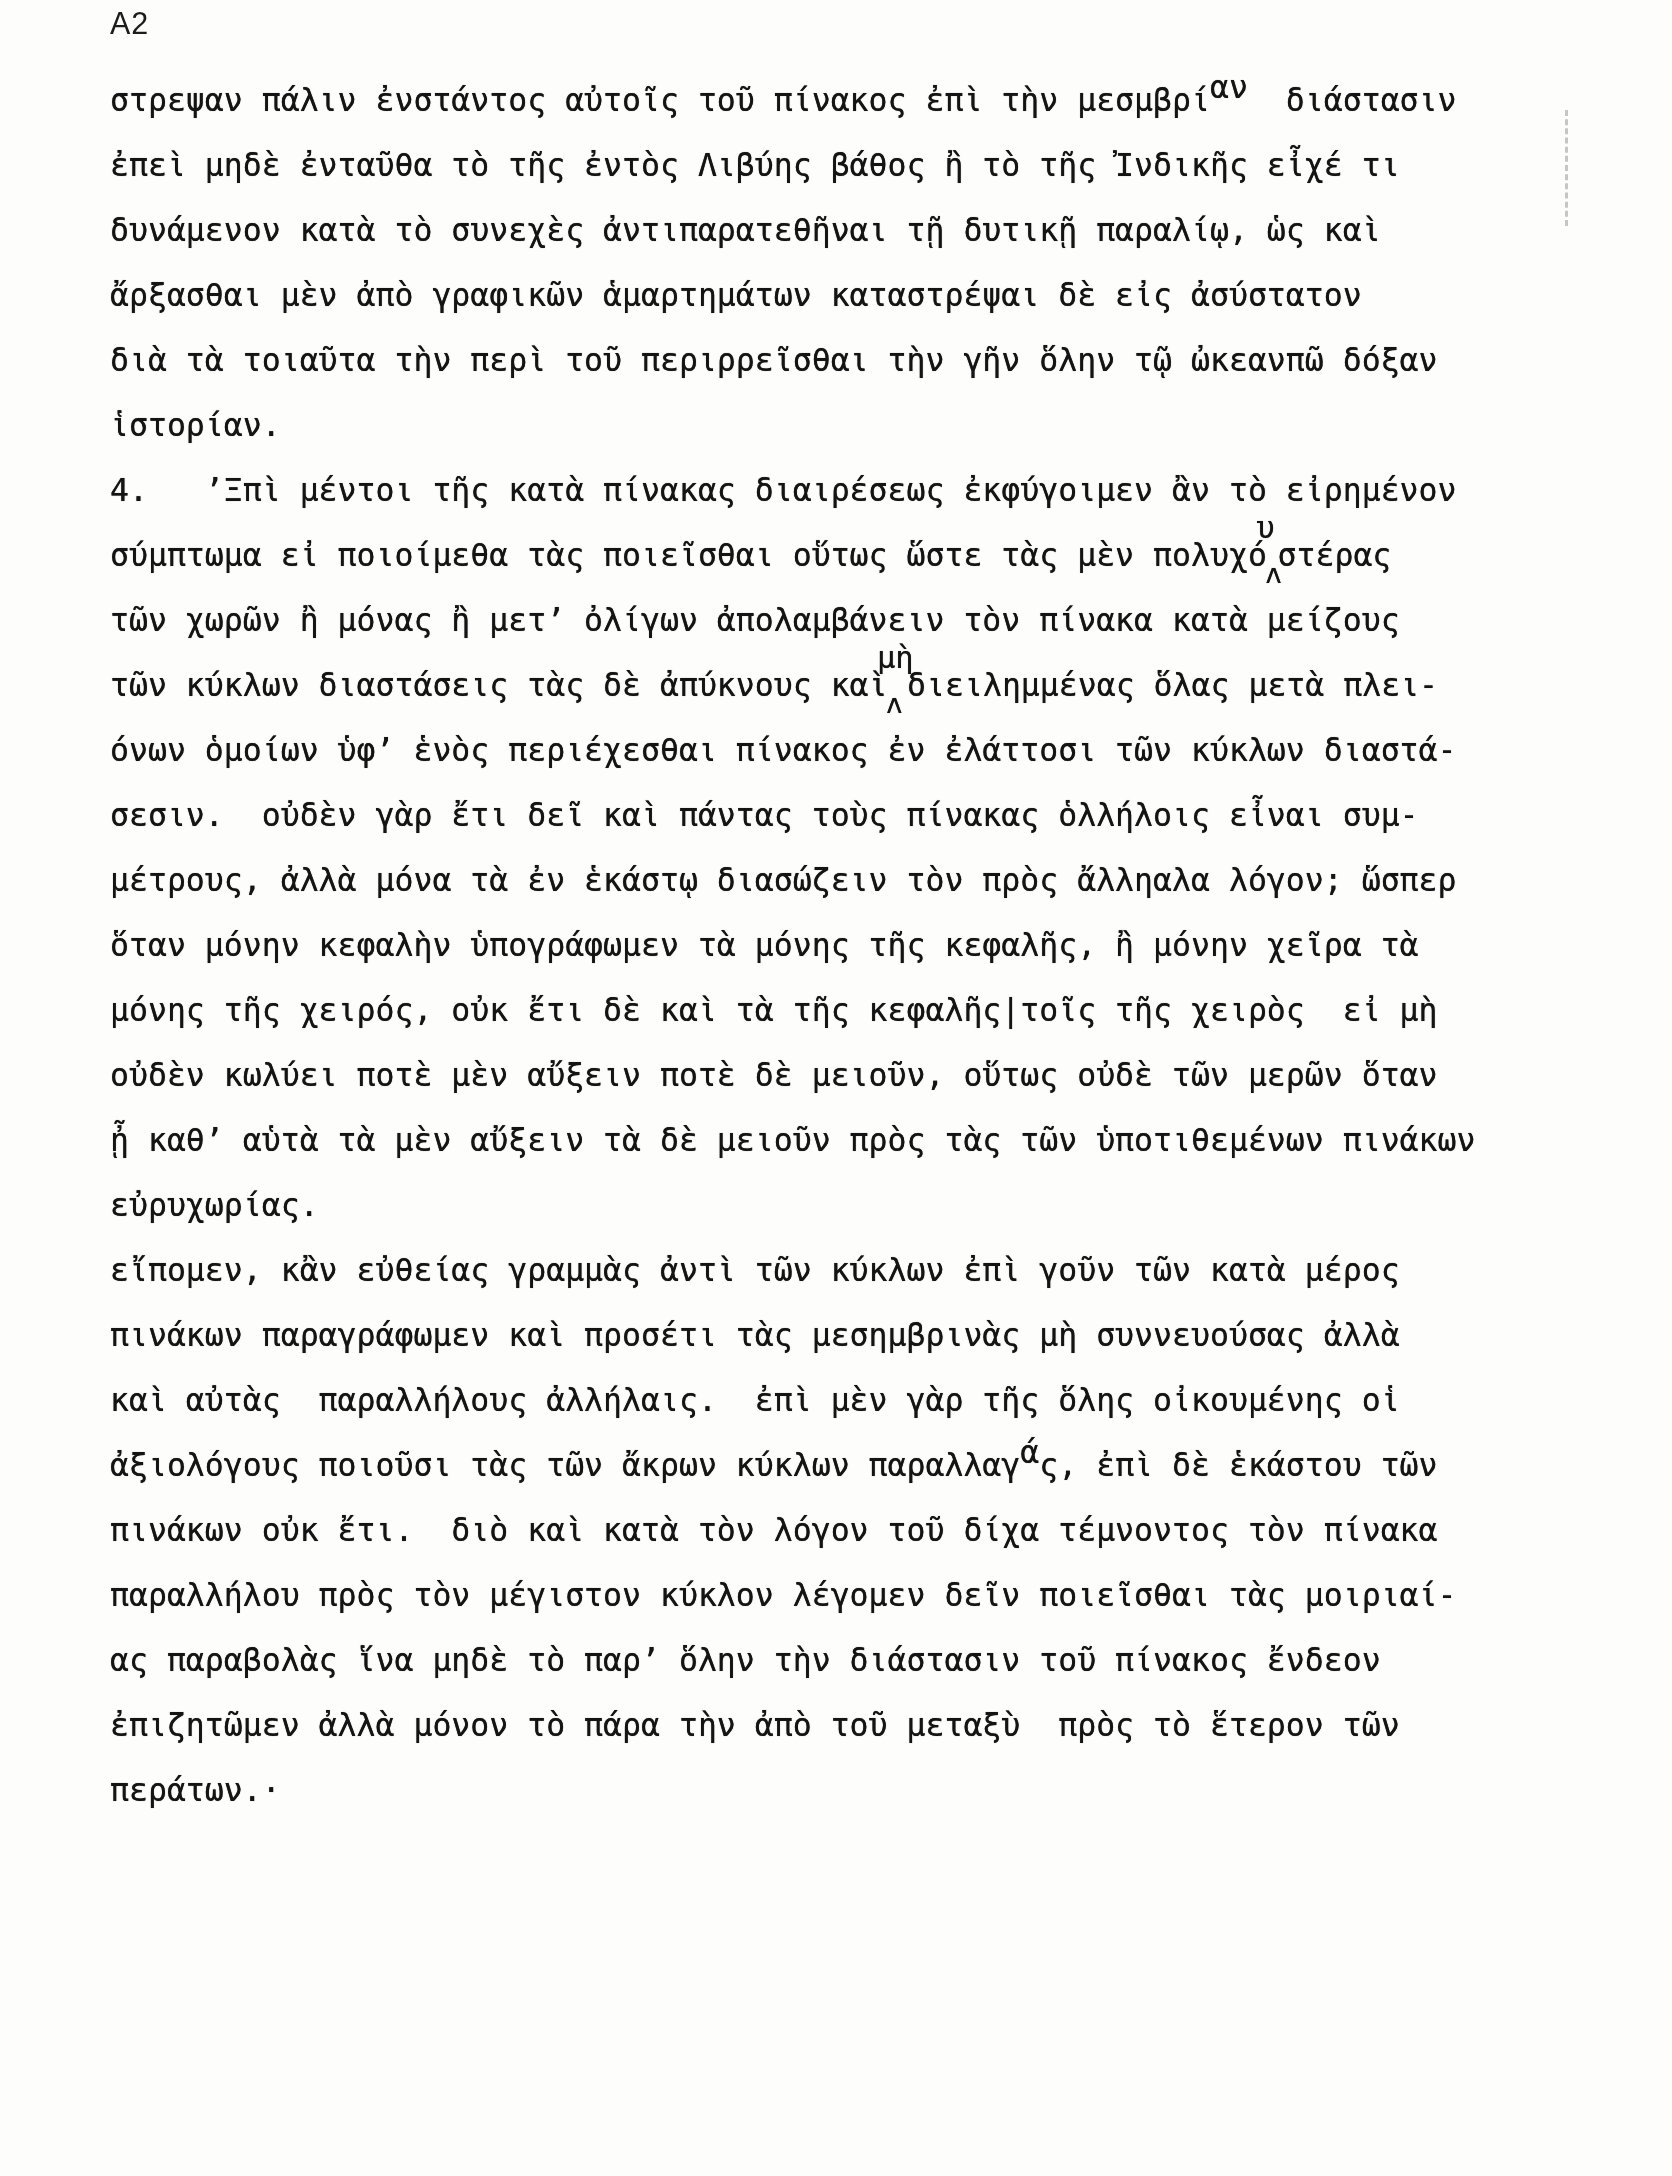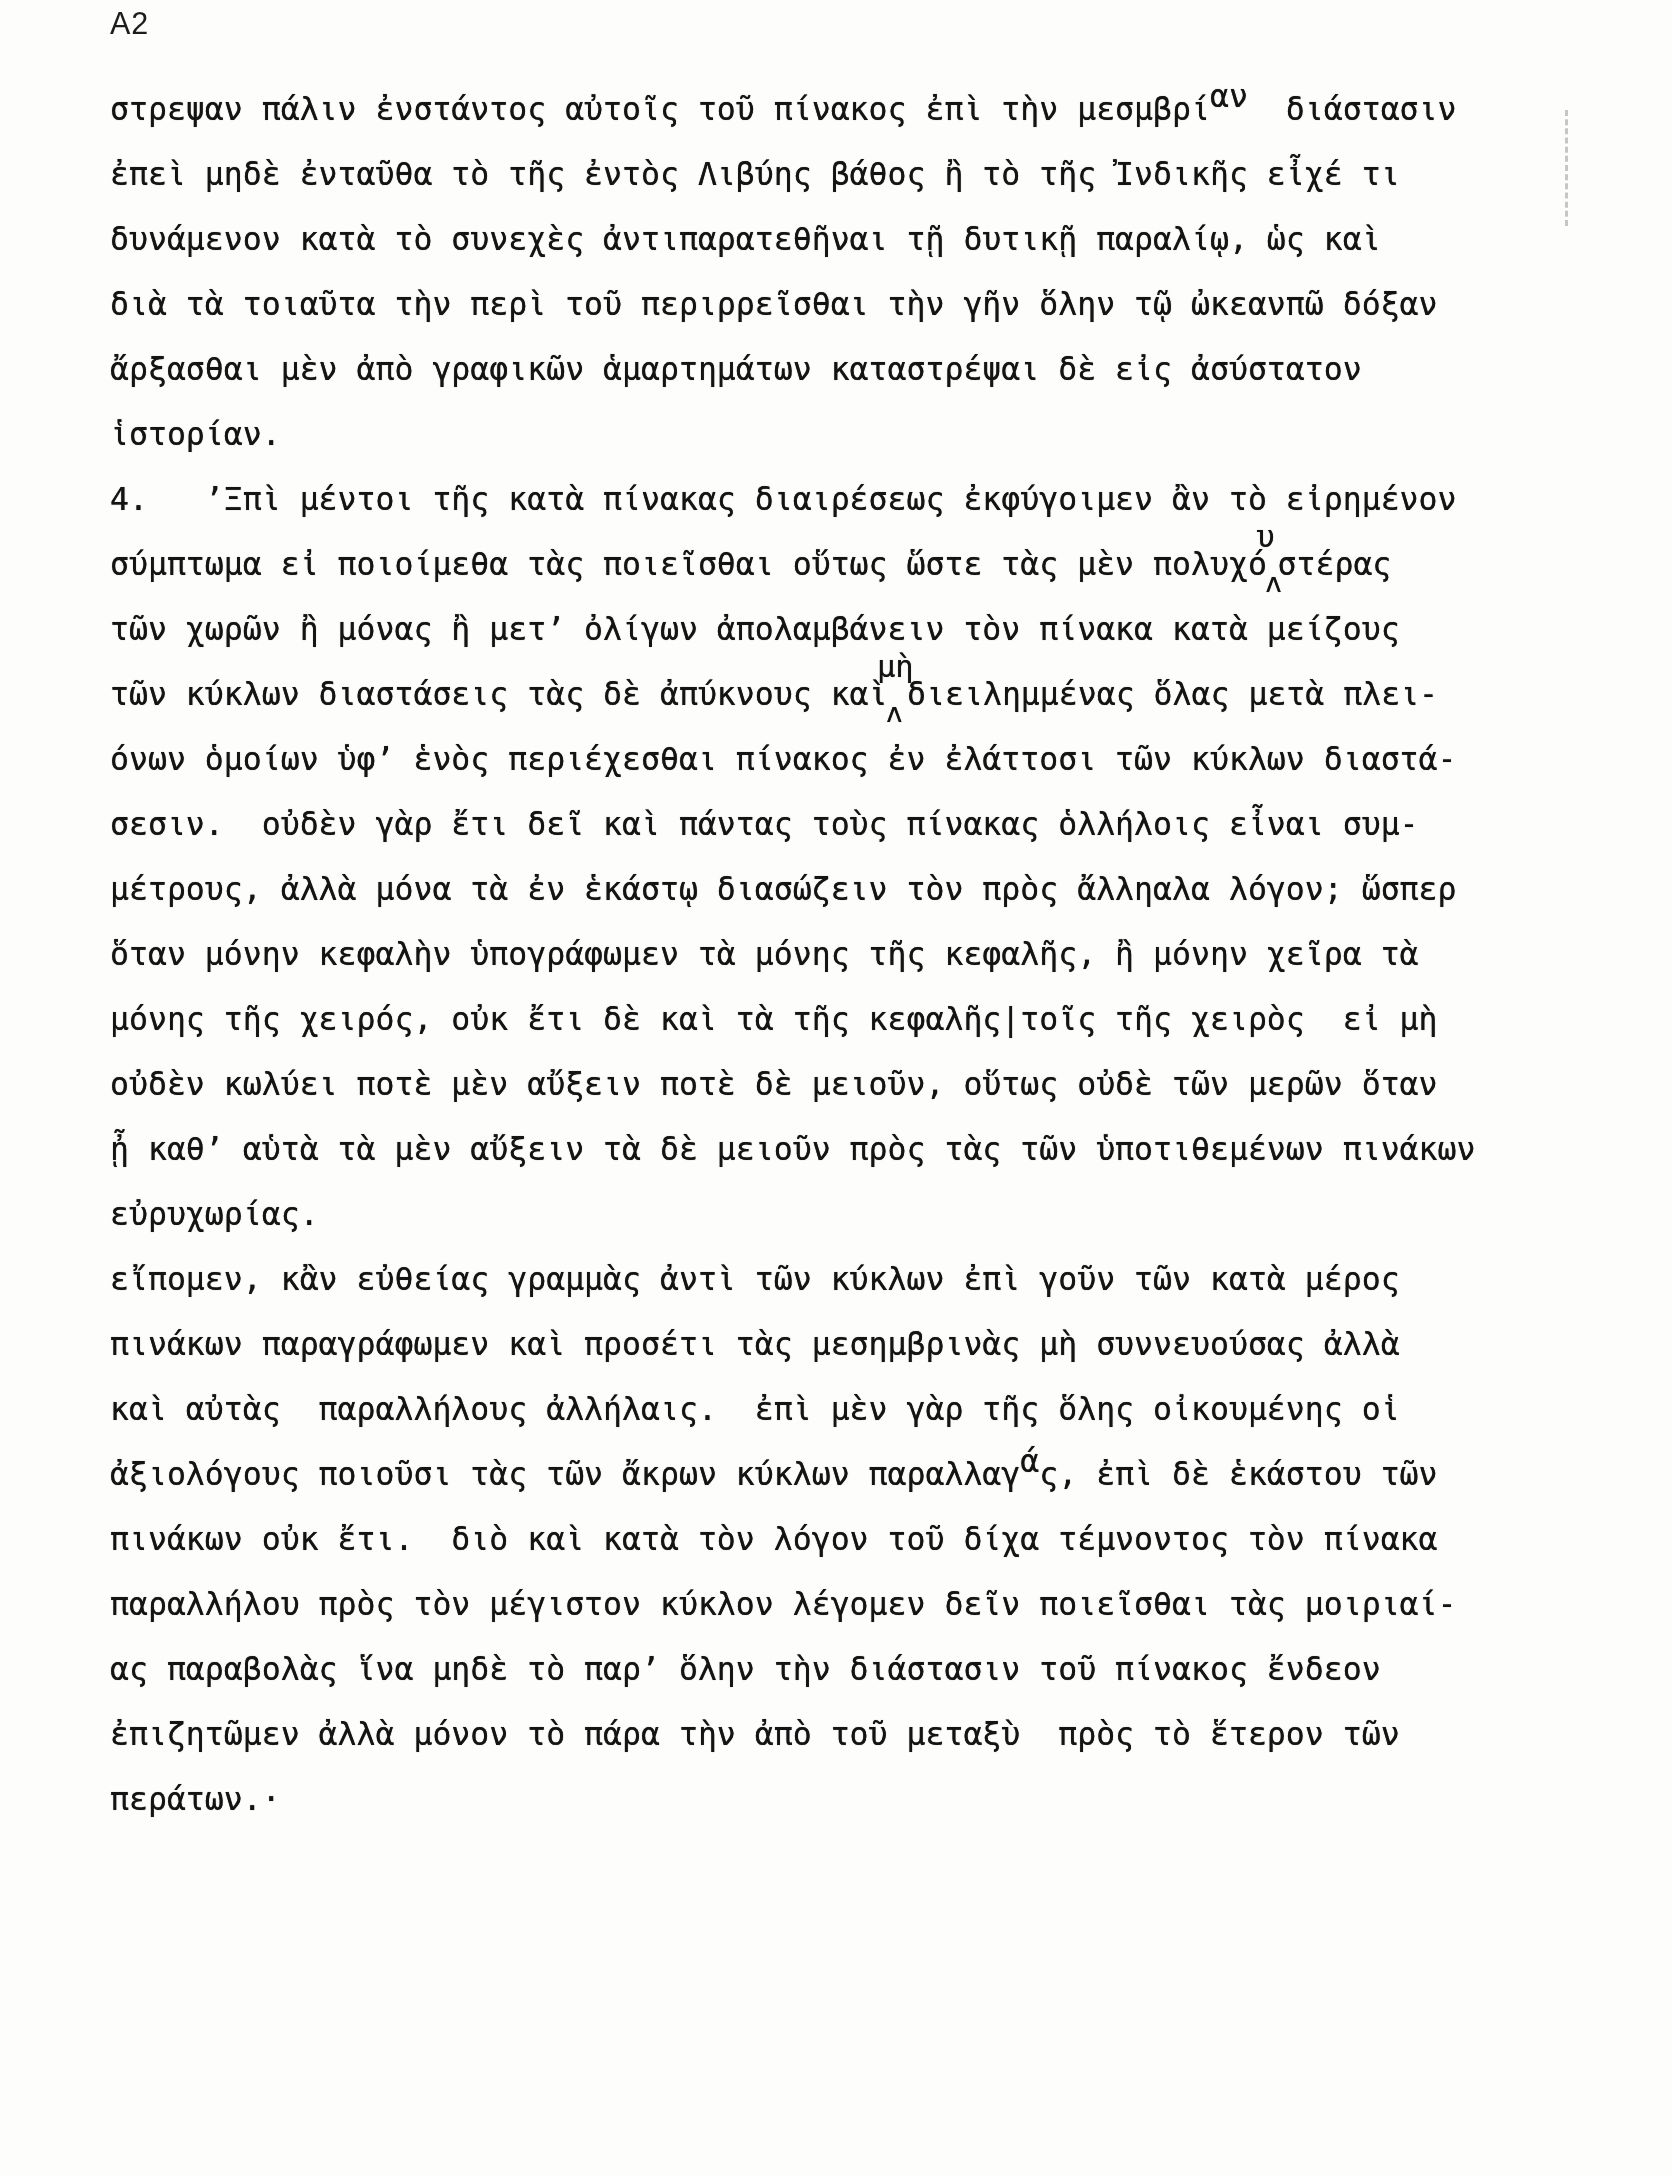--- a/index.html
+++ b/index.html
@@ -20,21 +20,21 @@
     position: absolute;
     top: 5.9px;
     left: 110px;
     font-family: "Liberation Sans", sans-serif;
     font-size: 30.5px;
     letter-spacing: 1px;
     color: #1c1c1c;
   }
   .text-block {
     position: absolute;
-    top: 77px;
+    top: 68px;
     left: 110px;
     width: 1478px;
   }
   .ln {
     font-size: 31.5px;
     line-height: 65px;
     white-space: pre-wrap;
     letter-spacing: 0px;
     text-shadow: 0 0 0.7px rgba(10,10,10,0.85);
   }
@@ -84,22 +84,22 @@
   <div class="page-label">A2</div>
 
   <div class="scan-artifact"></div>
 
   <div class="text-block">
 
     <div class="ln"><span>στρεψαν πάλιν ἐνστάντος αὐτοῖς τοῦ πίνακος ἐπὶ τὴν μεσμβρί</span><span class="raised">αν</span><span>  διάστασιν</span></div>
 
     <div class="ln">ἐπεὶ μηδὲ ἐνταῦθα τὸ τῆς ἐντὸς Λιβύης βάθος ἢ τὸ τῆς Ἰνδικῆς εἶχέ τι</div>
     <div class="ln">δυνάμενον κατὰ τὸ συνεχὲς ἀντιπαρατεθῆναι τῇ δυτικῇ παραλίῳ, ὡς καὶ</div>
+    <div class="ln">ἄρξασθαι μὲν ἀπὸ γραφικῶν ἁμαρτημάτων καταστρέψαι δὲ εἰς ἀσύστατον</div>
     <div class="ln">διὰ τὰ τοιαῦτα τὴν περὶ τοῦ περιρρεῖσθαι τὴν γῆν ὅλην τῷ ὠκεανπῶ δόξαν</div>
-    <div class="ln">ἄρξασθαι μὲν ἀπὸ γραφικῶν ἁμαρτημάτων καταστρέψαι δὲ εἰς ἀσύστατον</div>
     <div class="ln">ἱστορίαν.</div>
     <div class="ln">4.   ’Ξπὶ μέντοι τῆς κατὰ πίνακας διαιρέσεως ἐκφύγοιμεν ἂν τὸ εἰρημένον</div>
 
     <div class="ln"><span>σύμπτωμα εἰ ποιοίμεθα τὰς ποιεῖσθαι οὕτως ὥστε τὰς μὲν πολυχό</span><span class="ins ins-narrow"><span class="above">υ</span><span class="caret">ʌ</span></span><span>στέρας</span></div>
 
     <div class="ln">τῶν χωρῶν ἢ μόνας ἢ μετ’ ὀλίγων ἀπολαμβάνειν τὸν πίνακα κατὰ μείζους</div>
 
     <div class="ln"><span>τῶν κύκλων διαστάσεις τὰς δὲ ἀπύκνους καὶ</span><span class="ins"><span class="above">μὴ</span><span class="caret">ʌ</span></span><span>διειλημμένας ὅλας μετὰ πλει-</span></div>
 
     <div class="ln">όνων ὁμοίων ὑφ’ ἑνὸς περιέχεσθαι πίνακος ἐν ἐλάττοσι τῶν κύκλων διαστά-</div>

